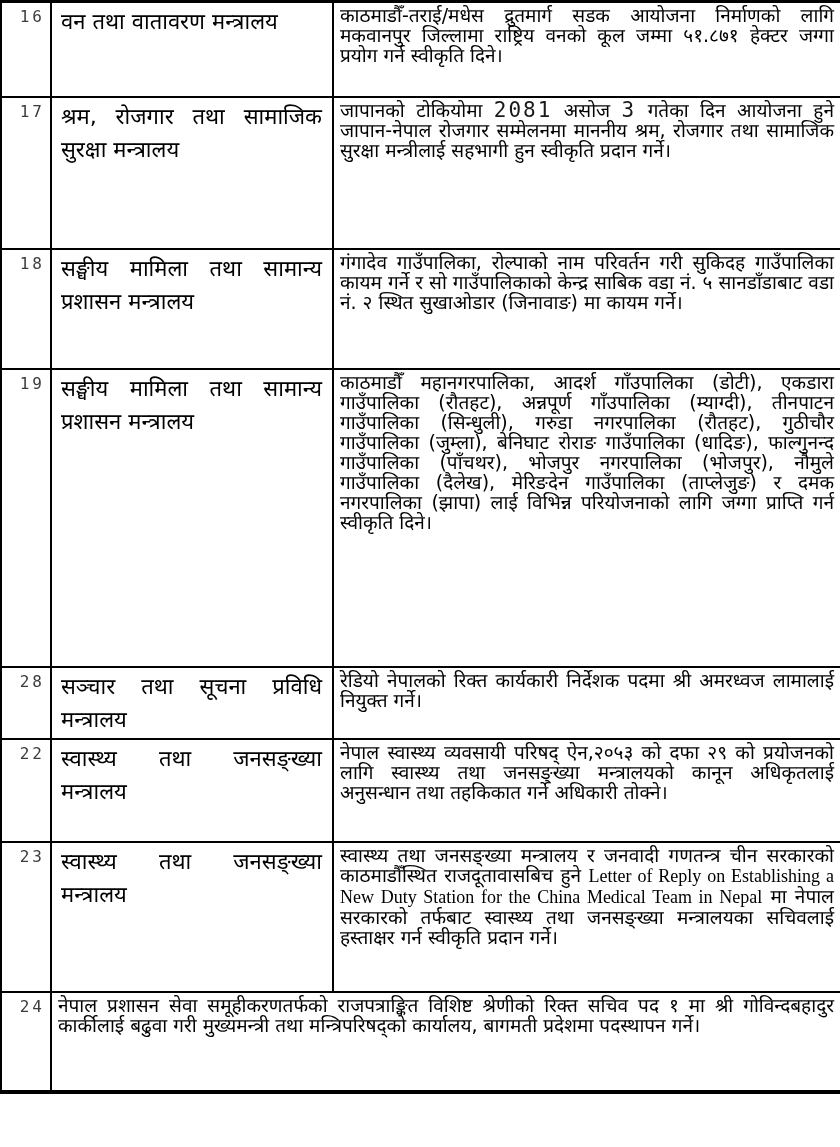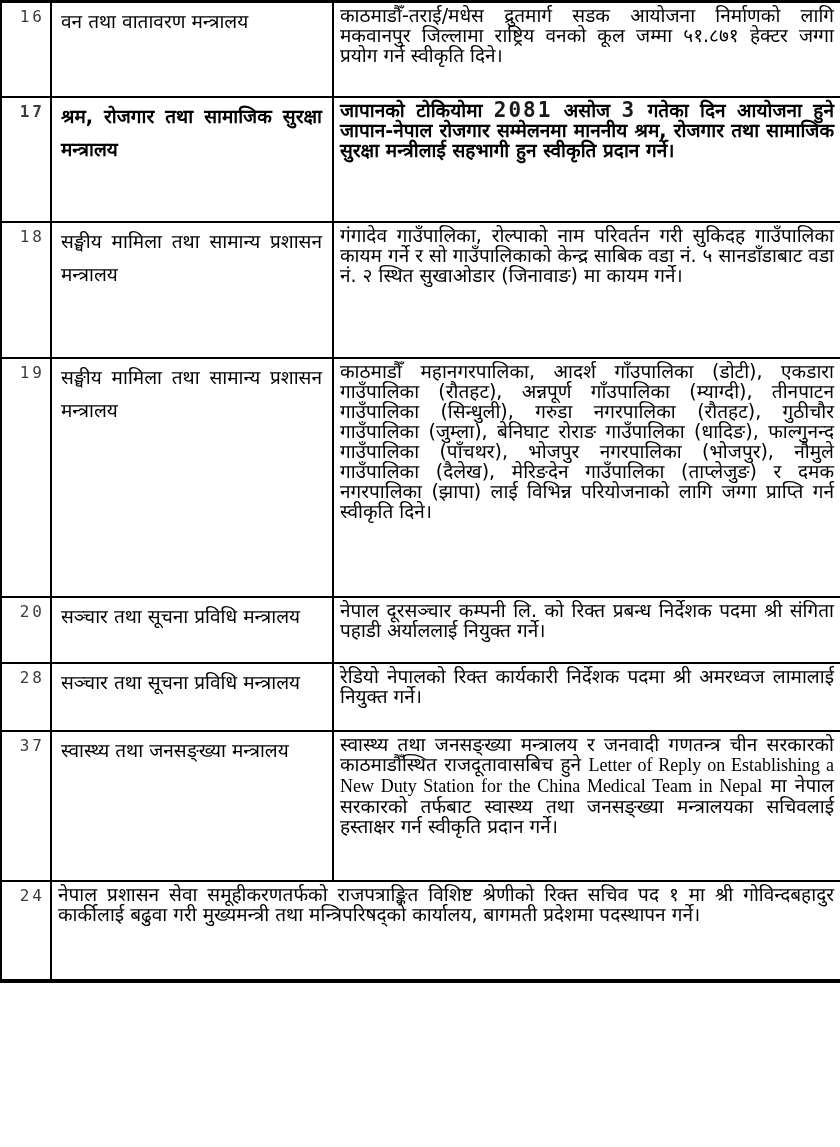--- a/index.html
+++ b/index.html
@@ -36,21 +36,21 @@
   td.num {
     font-family: "DejaVu Sans Mono", "Liberation Mono", monospace;
     font-size: 16px;
     color: #3d3d3d;
     text-align: right;
     padding: 4px 5px 0 0;
     letter-spacing: 3px;
     margin-left: 43px;
   }
   td.ministry {
-    font-size: 19px;
+    font-size: 22px;
     line-height: 33px;
     color: #000;
     text-align: justify;
     padding: 2px 10px 2px 9px;
   }
   td.decision {
     font-size: 19px;
     line-height: 20px;
     color: #000;
     text-align: justify;
@@ -66,23 +66,23 @@
     color: #1a1a1a;
   }
   .seg-latin-serif {
     font-family: "Liberation Serif", "DejaVu Serif", serif;
     font-size: 18px;
     color: #000;
     margin-top: 44px;
   }
   
   tr.r16 { height: 95px; }
-  tr.r17 { height: 125px; font-weight: bold; }
-  tr.r18 { height: 136px; }
-  tr.r19 { height: 239px; }
+  tr.r17 { height: 152px; }
+  tr.r18 { height: 120px; }
+  tr.r19 { height: 298px; }
   tr.r20 { height: 66px; }
   tr.r21 { height: 68px; }
   tr.r22 { height: 103px; }
   tr.r23 { height: 150px; }
   tr.r24 { height: 100px; }
 </style>
 </head>
 <body>
 
 <div class="page">
@@ -106,32 +106,32 @@
         <tr class="row r18">
           <td class="num">18</td>
           <td class="ministry">सङ्घीय मामिला तथा सामान्य प्रशासन मन्त्रालय</td>
           <td class="decision"><span class="seg-devanagari">गंगादेव गाउँपालिका, रोल्पाको नाम परिवर्तन गरी सुकिदह गाउँपालिका कायम गर्ने र सो गाउँपालिकाको केन्द्र साबिक वडा नं. ५ सानडाँडाबाट वडा नं. २ स्थित सुखाओडार (जिनावाङ) मा कायम गर्ने।</span></td>
         </tr>
         <tr class="row r19">
           <td class="num">19</td>
           <td class="ministry">सङ्घीय मामिला तथा सामान्य प्रशासन मन्त्रालय</td>
           <td class="decision"><span class="seg-devanagari">काठमाडौँ महानगरपालिका, आदर्श गाँउपालिका (डोटी), एकडारा गाउँपालिका (रौतहट), अन्नपूर्ण गाँउपालिका (म्याग्दी), तीनपाटन गाउँपालिका (सिन्धुली), गरुडा नगरपालिका (रौतहट), गुठीचौर गाउँपालिका (जुम्ला), बेनिघाट रोराङ गाउँपालिका (धादिङ), फाल्गुनन्द गाउँपालिका (पाँचथर), भोजपुर नगरपालिका (भोजपुर), नौमुले गाउँपालिका (दैलेख), मेरिङदेन गाउँपालिका (ताप्लेजुङ) र दमक नगरपालिका (झापा) लाई विभिन्न परियोजनाको लागि जग्गा प्राप्ति गर्न स्वीकृति दिने।</span></td>
         </tr>
-        <tr class="row r20">
-          <td class="num">20</td>
-          <td class="ministry">सञ्चार तथा सूचना प्रविधि मन्त्रालय</td>
-          <td class="decision"><span class="seg-devanagari">नेपाल दूरसञ्चार कम्पनी लि. को रिक्त प्रबन्ध निर्देशक पदमा श्री संगिता पहाडी अर्याललाई नियुक्त गर्ने।</span></td>
-        </tr>
         <tr class="row r21">
           <td class="num">28</td>
           <td class="ministry">सञ्चार तथा सूचना प्रविधि मन्त्रालय</td>
           <td class="decision"><span class="seg-devanagari">रेडियो नेपालको रिक्त कार्यकारी निर्देशक पदमा श्री अमरध्वज लामालाई नियुक्त गर्ने।</span></td>
         </tr>
+        <tr class="row r22">
+          <td class="num">22</td>
+          <td class="ministry">स्वास्थ्य तथा जनसङ्ख्या मन्त्रालय</td>
+          <td class="decision"><span class="seg-devanagari">नेपाल स्वास्थ्य व्यवसायी परिषद् ऐन,२०५३ को दफा २९ को प्रयोजनको लागि स्वास्थ्य तथा जनसङ्ख्या मन्त्रालयको कानून अधिकृतलाई अनुसन्धान तथा तहकिकात गर्ने अधिकारी तोक्ने।</span></td>
+        </tr>
         <tr class="row r23">
-          <td class="num">37</td>
+          <td class="num">23</td>
           <td class="ministry">स्वास्थ्य तथा जनसङ्ख्या मन्त्रालय</td>
           <td class="decision"><span class="seg-devanagari">स्वास्थ्य तथा जनसङ्ख्या मन्त्रालय र जनवादी गणतन्त्र चीन सरकारको काठमाडौँस्थित राजदूतावासबिच हुने </span><span class="seg-latin-serif">Letter of Reply on Establishing a New Duty Station for the China Medical Team in Nepal</span><span class="seg-devanagari"> मा नेपाल सरकारको तर्फबाट स्वास्थ्य तथा जनसङ्ख्या मन्त्रालयका सचिवलाई हस्ताक्षर गर्न स्वीकृति प्रदान गर्ने।</span></td>
         </tr>
         <tr class="row r24">
           <td class="num">24</td>
           <td class="decision" colspan="2"><span class="seg-devanagari">नेपाल प्रशासन सेवा समूहीकरणतर्फको राजपत्राङ्कित विशिष्ट श्रेणीको रिक्त सचिव पद १ मा श्री गोविन्दबहादुर कार्कीलाई बढुवा गरी मुख्यमन्त्री तथा मन्त्रिपरिषद्को कार्यालय, बागमती प्रदेशमा पदस्थापन गर्ने।</span></td>
         </tr>
       </tbody>
   </table>
 </div>

